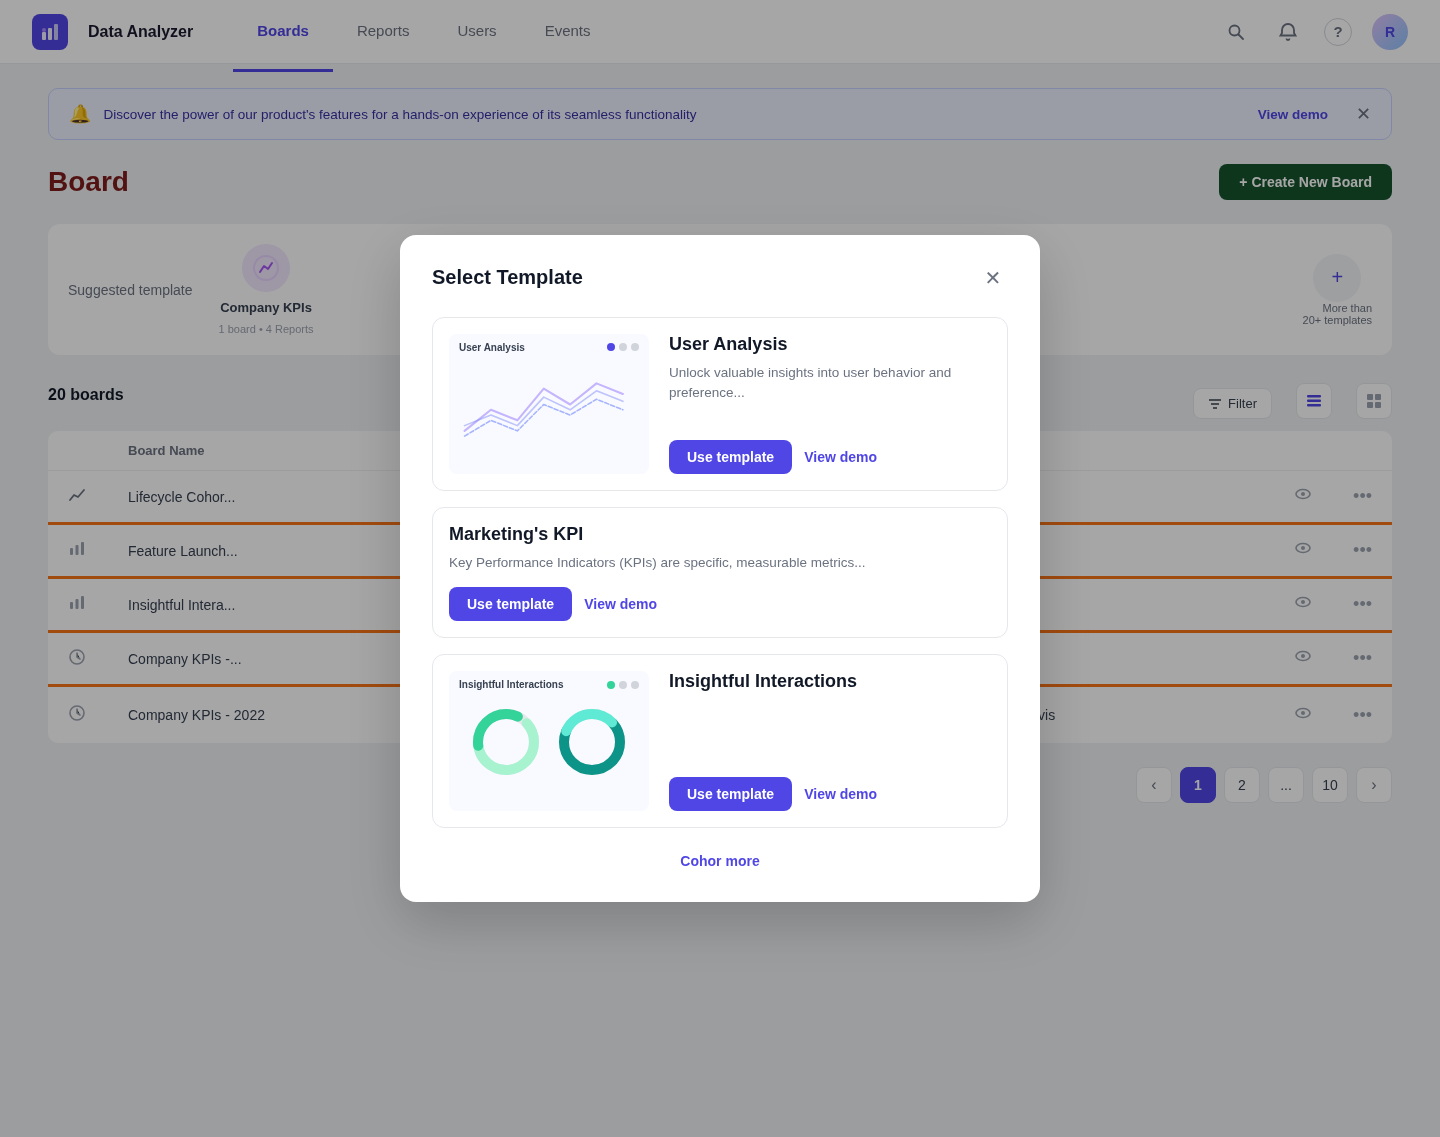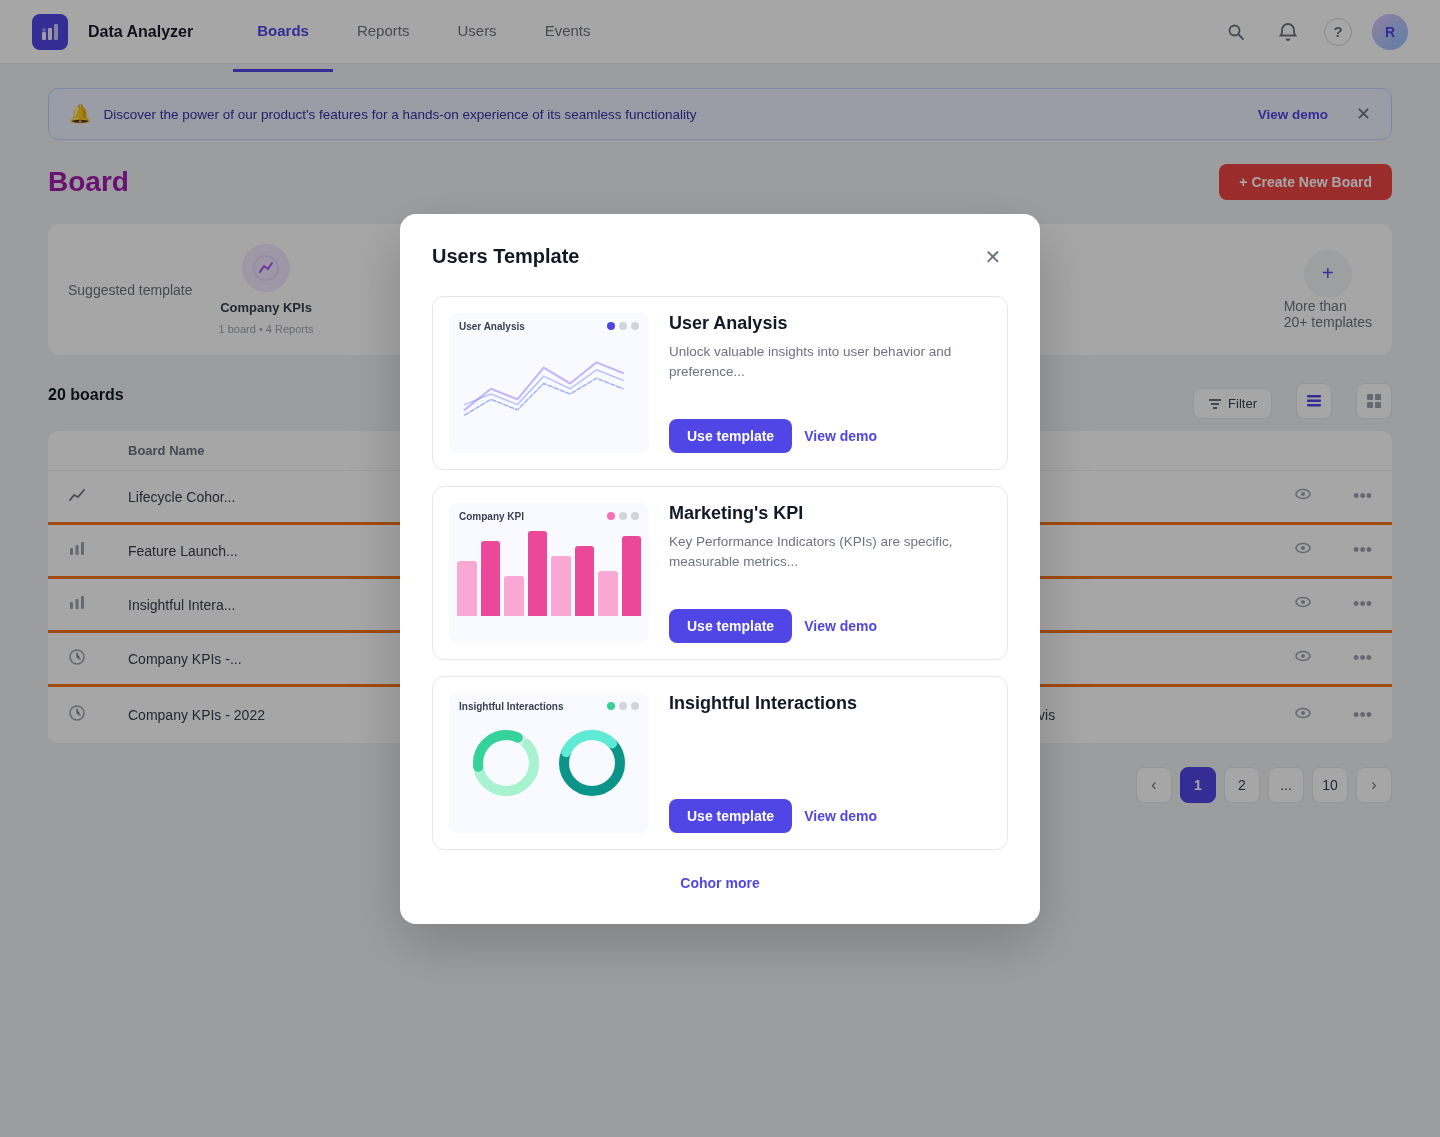--- a/index.html
+++ b/index.html
@@ -28,33 +28,33 @@
       display: flex; align-items: center; gap: 12px;
     }
     .banner-bell { color: #4f46e5; font-size: 18px; }
     .banner-text { flex: 1; color: #3730a3; font-size: 13.5px; }
     .banner-link { color: #4f46e5; font-weight: 600; font-size: 13.5px; cursor: pointer; margin-right: 16px; }
     .banner-close { color: #6b7280; cursor: pointer; font-size: 18px; }
 
     
     .main { padding: 24px 48px; }
     .page-header { display: flex; align-items: center; justify-content: space-between; margin-bottom: 24px; }
-    .page-title { font-size: 28px; font-weight: 700; color: #a21caf; }
-    .create-btn { background: #ef4444; color: #fff; border: none; border-radius: 8px; padding: 10px 20px; font-size: 14px; font-weight: 600; cursor: pointer; display: flex; align-items: center; gap: 8px; }
+    .page-title { font-size: 28px; font-weight: 700; color: #7f1d1d; }
+    .create-btn { background: #14532d; color: #fff; border: none; border-radius: 8px; padding: 10px 20px; font-size: 14px; font-weight: 600; cursor: pointer; display: flex; align-items: center; gap: 8px; }
 
     
     .suggested-section { background: #fff; border-radius: 12px; padding: 20px; margin-bottom: 28px; display: flex; align-items: center; gap: 26px; }
     .suggested-label { font-size: 14px; color: #6b7280; white-space: nowrap; }
     .suggested-item { display: flex; flex-direction: column; align-items: center; gap: 8px; }
     .suggested-icon { width: 48px; height: 48px; background: #f3e8ff; border-radius: 50%; display: flex; align-items: center; justify-content: center; font-size: 22px; }
     .suggested-name { font-size: 13px; font-weight: 600; color: #374151; }
     .suggested-meta { font-size: 11px; color: #9ca3af; }
     .more-templates { margin-left: auto; display: flex; flex-direction: column; align-items: center; }
     .more-templates-circle { width: 48px; height: 48px; background: #f3f4f6; border-radius: 50%; display: flex; align-items: center; justify-content: center; font-size: 20px; color: #4f46e5; cursor: pointer; }
-    .more-templates-label { font-size: 14px; color: #6b7280; text-align: left; }
+    .more-templates-label { font-size: 11px; color: #6b7280; text-align: right; }
 
     
     .boards-count { font-size: 16px; font-weight: 700; color: #111827; margin-bottom: 12px; }
 
     
     .boards-table { background: #fff; border-radius: 10px; overflow: hidden; }
     .table-header { display: grid; grid-template-columns: 60px 1fr 180px 200px 120px 60px 60px; padding: 12px 20px; border-bottom: 1px solid #f0f0f0; font-size: 13px; color: #6b7280; font-weight: 600; }
     .table-row { display: grid; grid-template-columns: 60px 1fr 180px 200px 120px 60px 60px; padding: 14px 20px; border-bottom: 3px solid #f97316; align-items: center; font-size: 14px; color: #374151; }
     .table-row:last-child { border-bottom: none; }
     .row-icon { font-size: 16px; color: #6b7280; }
@@ -334,21 +334,21 @@
     <div class="page-btn">2</div>
     <div class="page-btn">...</div>
     <div class="page-btn">10</div>
     <div class="page-btn arrow">›</div>
   </div>
 </div>
 
 <div class="overlay">
   <div class="modal">
     <div class="modal-header">
-      <span class="modal-title">Users Template</span>
+      <span class="modal-title">Select Template</span>
       <div class="modal-close">✕</div>
     </div>
 
     <div class="template-card">
       <div class="template-preview">
         <div class="preview-header">
           <span style="font-size:10px;color:#374151;font-weight:600;">User Analysis</span>
           <div style="margin-left:auto;display:flex;gap:4px;">
             <div class="preview-dot" style="background:#4f46e5;"></div>
             <div class="preview-dot" style="background:#d1d5db;"></div>
@@ -367,40 +367,20 @@
           <div class="template-desc">Unlock valuable insights into user behavior and preference...</div>
         </div>
         <div class="template-actions">
           <button class="btn-use">Use template</button>
           <button class="btn-view">View demo</button>
         </div>
       </div>
     </div>
 
     <div class="template-card">
-      <div class="template-preview">
-        <div class="preview-header">
-          <span style="font-size:10px;color:#374151;font-weight:600;">Company KPI</span>
-          <div style="margin-left:auto;display:flex;gap:4px;">
-            <div class="preview-dot" style="background:#f472b6;"></div>
-            <div class="preview-dot" style="background:#d1d5db;"></div>
-            <div class="preview-dot" style="background:#d1d5db;"></div>
-          </div>
-        </div>
-        <div class="bar-chart-container">
-          <div class="bar" style="height:55px;background:#f9a8d4;"></div>
-          <div class="bar" style="height:75px;background:#ec4899;"></div>
-          <div class="bar" style="height:40px;background:#f9a8d4;"></div>
-          <div class="bar" style="height:85px;background:#ec4899;"></div>
-          <div class="bar" style="height:60px;background:#f9a8d4;"></div>
-          <div class="bar" style="height:70px;background:#ec4899;"></div>
-          <div class="bar" style="height:45px;background:#f9a8d4;"></div>
-          <div class="bar" style="height:80px;background:#ec4899;"></div>
-        </div>
-      </div>
       <div class="template-info">
         <div>
           <div class="template-name">Marketing's KPI</div>
           <div class="template-desc">Key Performance Indicators (KPIs) are specific, measurable metrics...</div>
         </div>
         <div class="template-actions">
           <button class="btn-use">Use template</button>
           <button class="btn-view">View demo</button>
         </div>
       </div>

